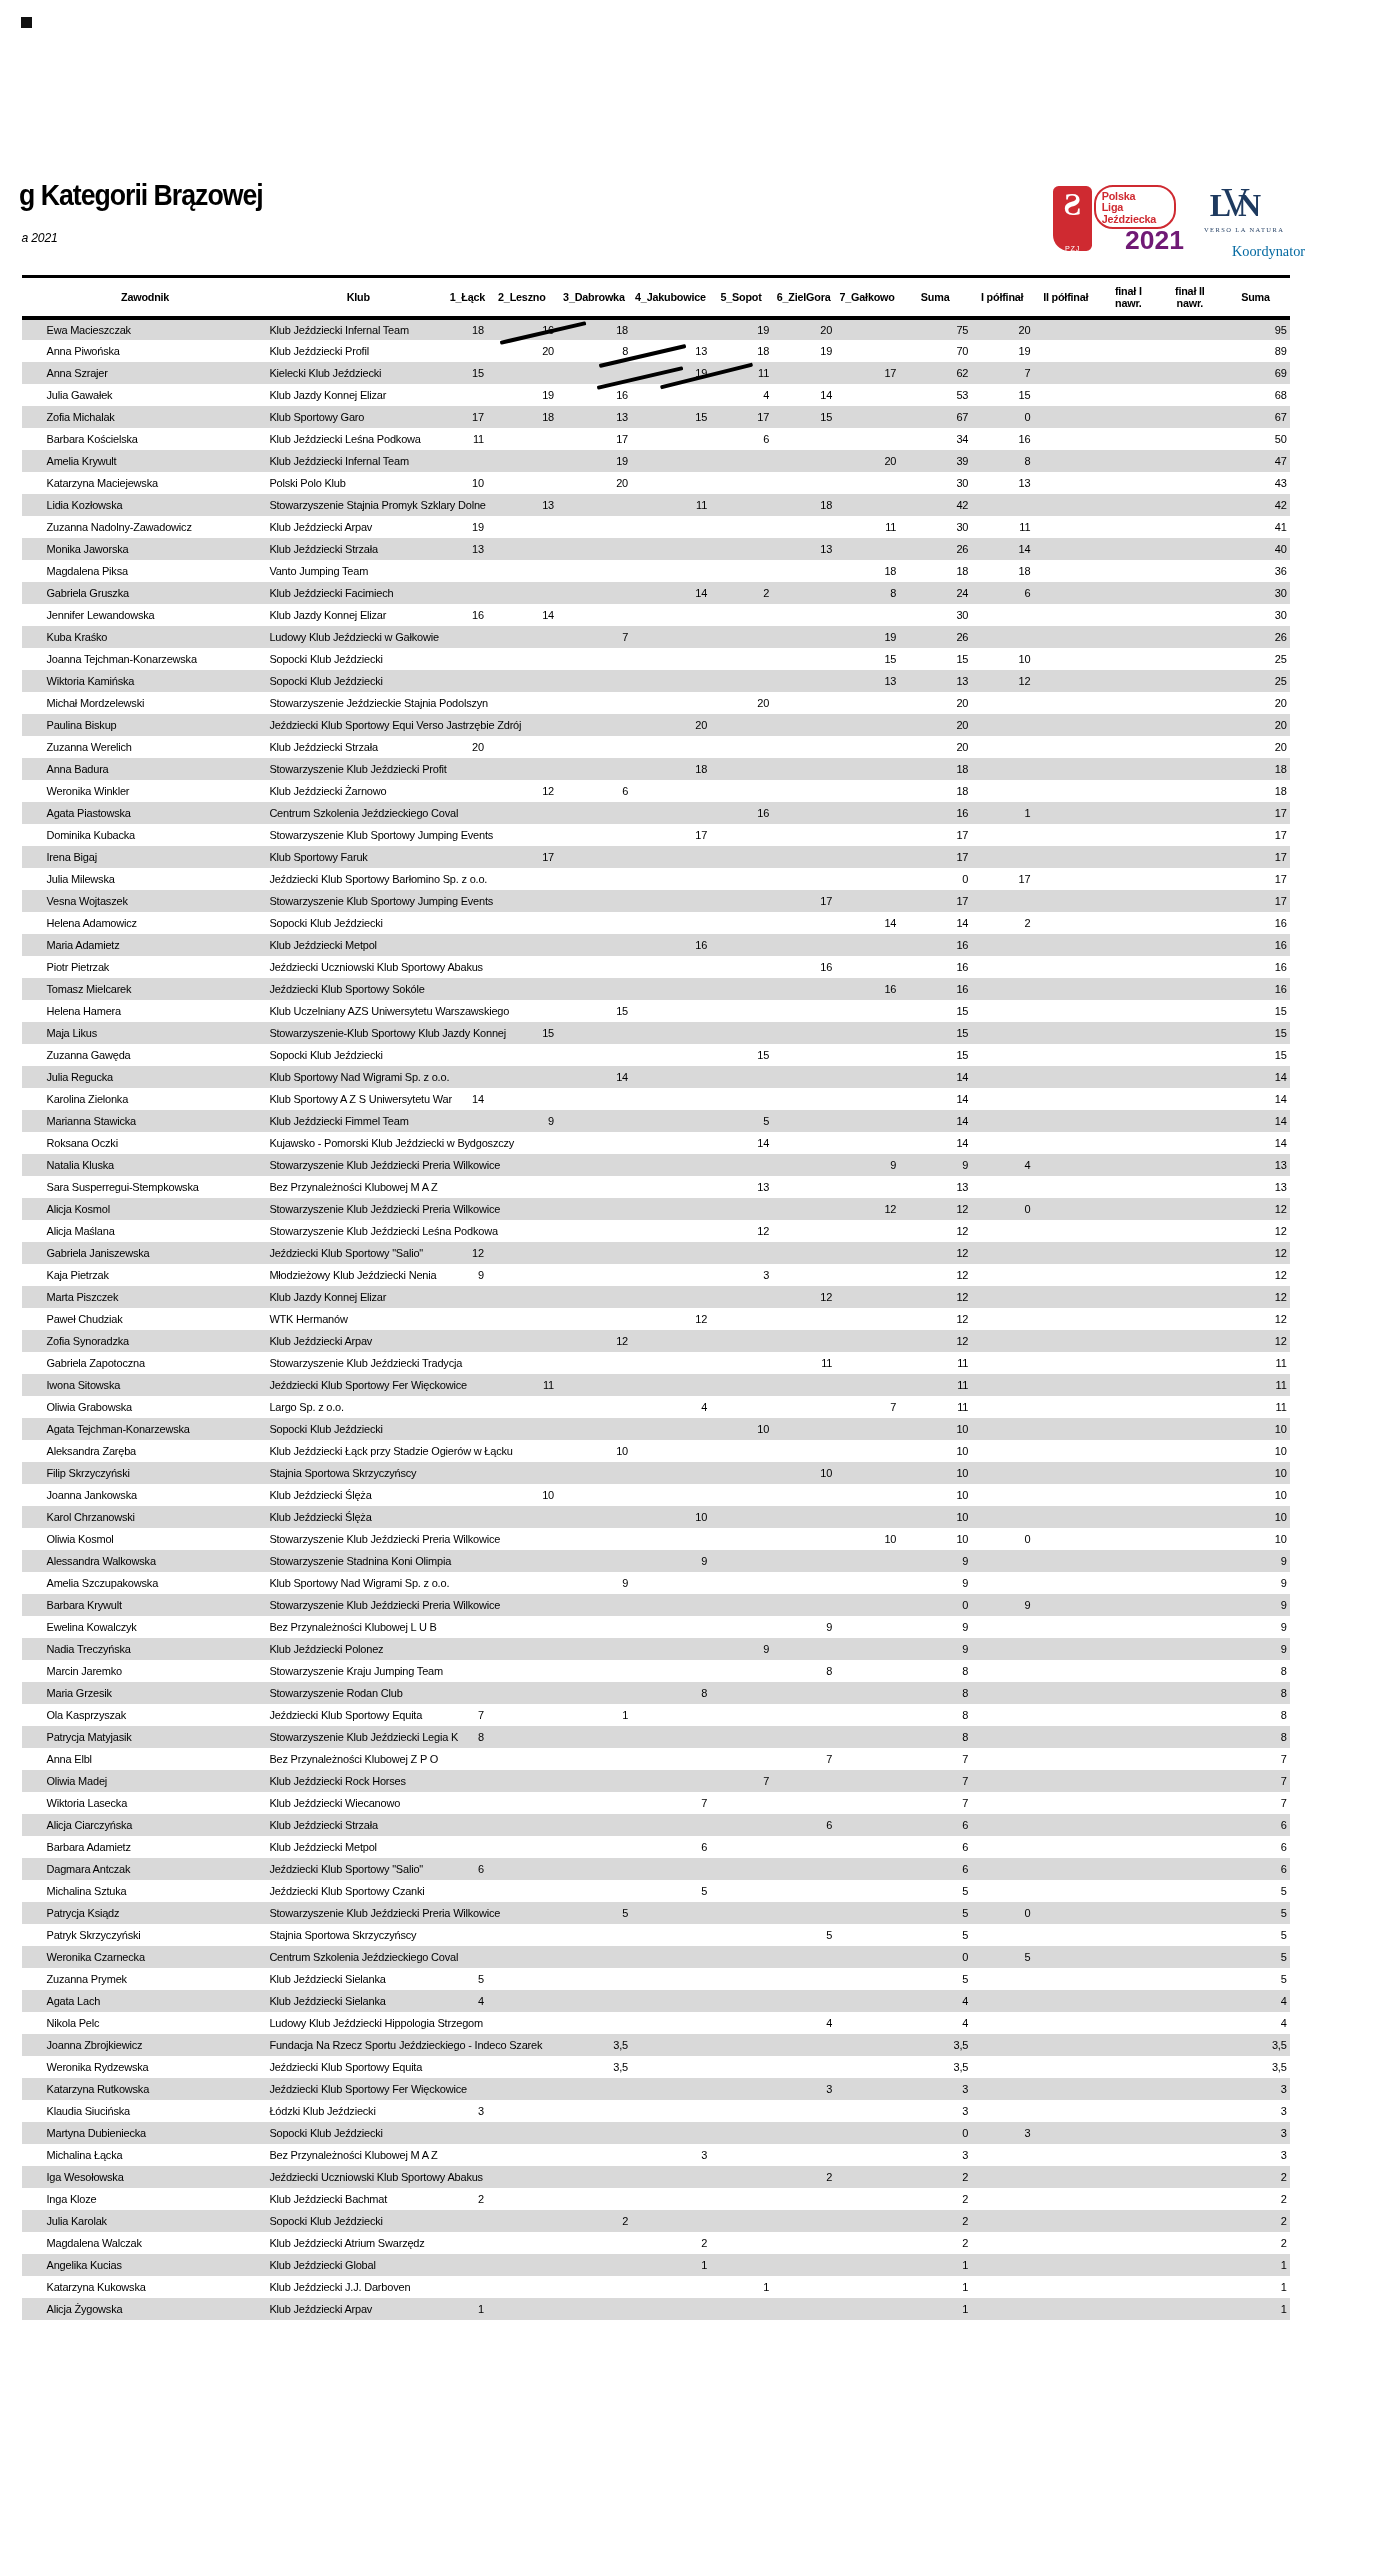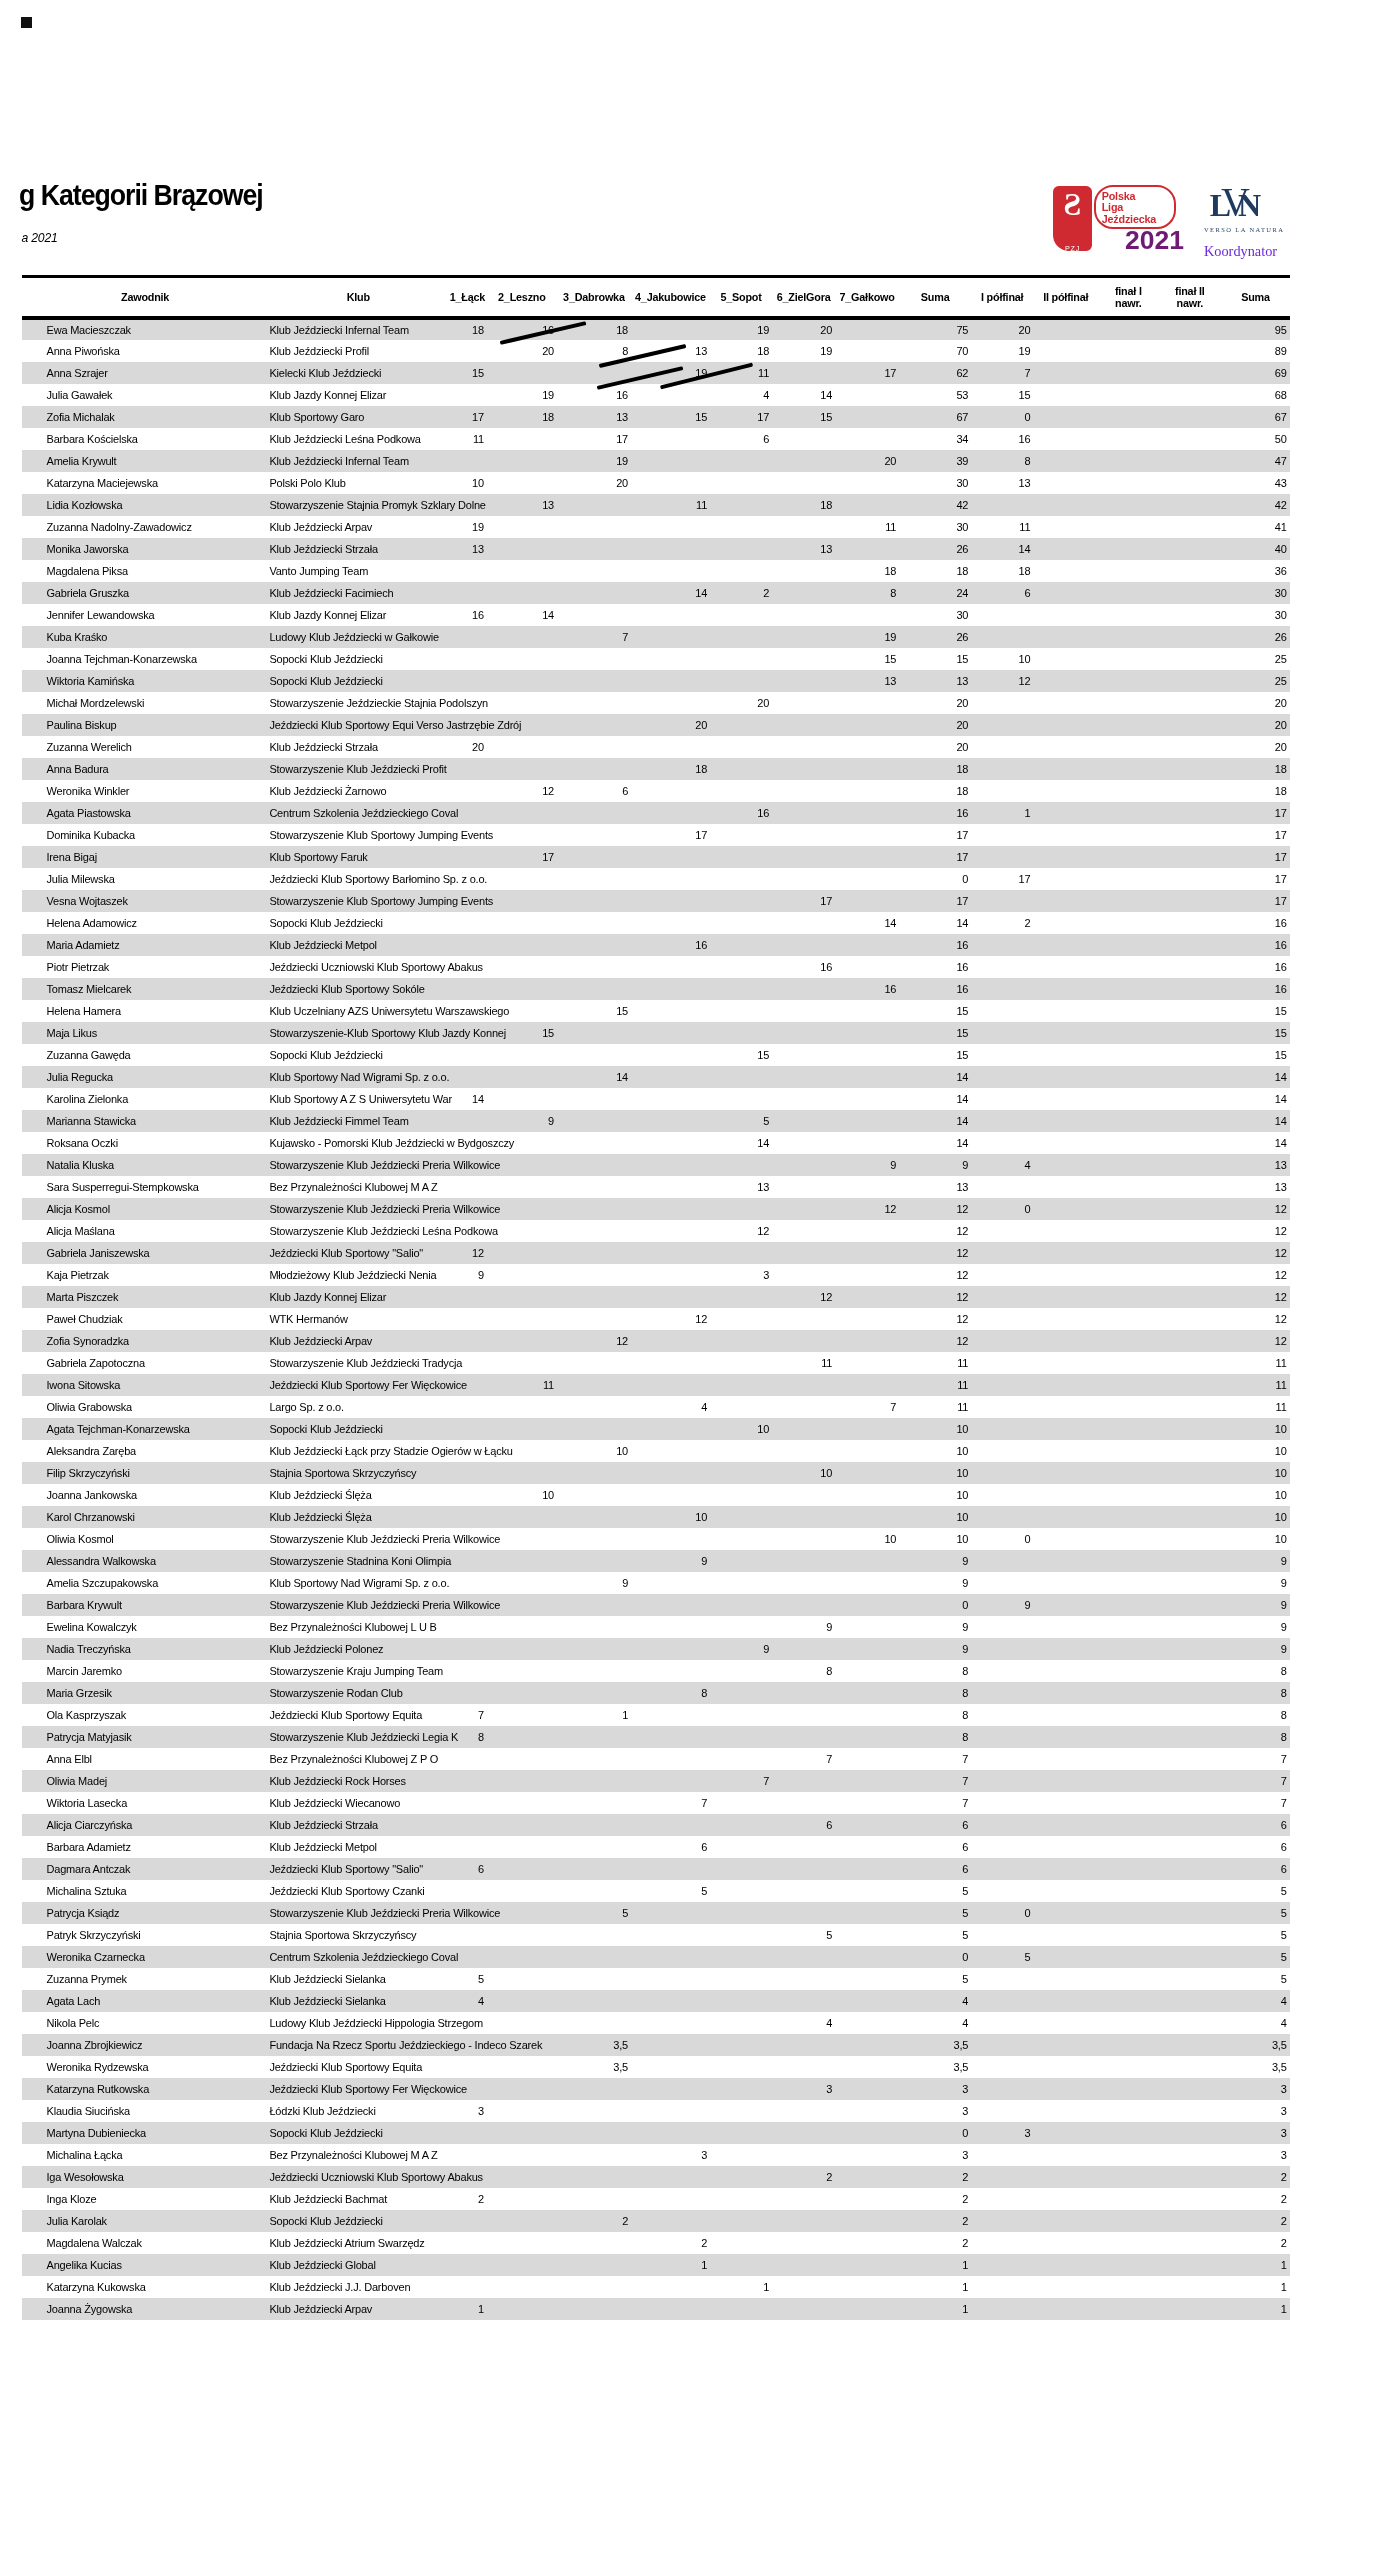--- a/index.html
+++ b/index.html
@@ -40,21 +40,21 @@
     position:absolute; left:72px; top:40px; color:#701a75;
     font-weight:700; font-size:26.5px; letter-spacing:0px;
   }
   
   .lvn { position:absolute; left:1204px; top:181px; width:72px; text-align:center; color:#1e3a5f; }
   .lvn-mono { position:relative; height:42px; font-family:"Liberation Serif", serif; }
   .lvn-v { position:absolute; left:17px; top:-2.9px; font-size:40px; font-weight:400; }
   .lvn-l { position:absolute; left:5.7px;  top:5.7px;  font-size:32px; font-weight:700; }
   .lvn-n { position:absolute; left:34px; top:5.7px;  font-size:32px; font-weight:700; }
   .lvn-name { margin-top:2.9px; font-size:6.5px; letter-spacing:1.4px; font-family:"Liberation Serif", serif; white-space:nowrap; }
-  .lvn-role { margin-top:10px; font-size:14.3px; color:#6d28d9; font-family:"Liberation Serif", serif; }
+  .lvn-role { margin-top:10px; font-size:14.3px; color:#0369a1; font-family:"Liberation Serif", serif;margin-left:28px; }
 
   
   table.ranking {
     position:absolute; left:21.5px; top:275px; width:1268px;
     border-collapse:collapse; table-layout:fixed;
   }
   table.ranking thead tr { height:41px; }
   table.ranking thead { border-top:3.6px solid #000; border-bottom:4.3px solid #000; }
   th {
     font-size:10.8px; font-weight:700; text-align:center; vertical-align:middle;
@@ -1674,21 +1674,21 @@
           <td class="c-num"></td>
           <td class="c-num"></td>
           <td class="c-num">1</td>
           <td class="c-num"></td>
           <td class="c-num"></td>
           <td class="c-num"></td>
           <td class="c-num"></td>
           <td class="c-num">1</td>
         </tr>
         <tr>
-          <td class="c-name">Joanna Żygowska</td>
+          <td class="c-name">Alicja Żygowska</td>
           <td class="c-club">Klub Jeździecki Arpav</td>
           <td class="c-num">1</td>
           <td class="c-num"></td>
           <td class="c-num"></td>
           <td class="c-num"></td>
           <td class="c-num"></td>
           <td class="c-num"></td>
           <td class="c-num"></td>
           <td class="c-num">1</td>
           <td class="c-num"></td>

